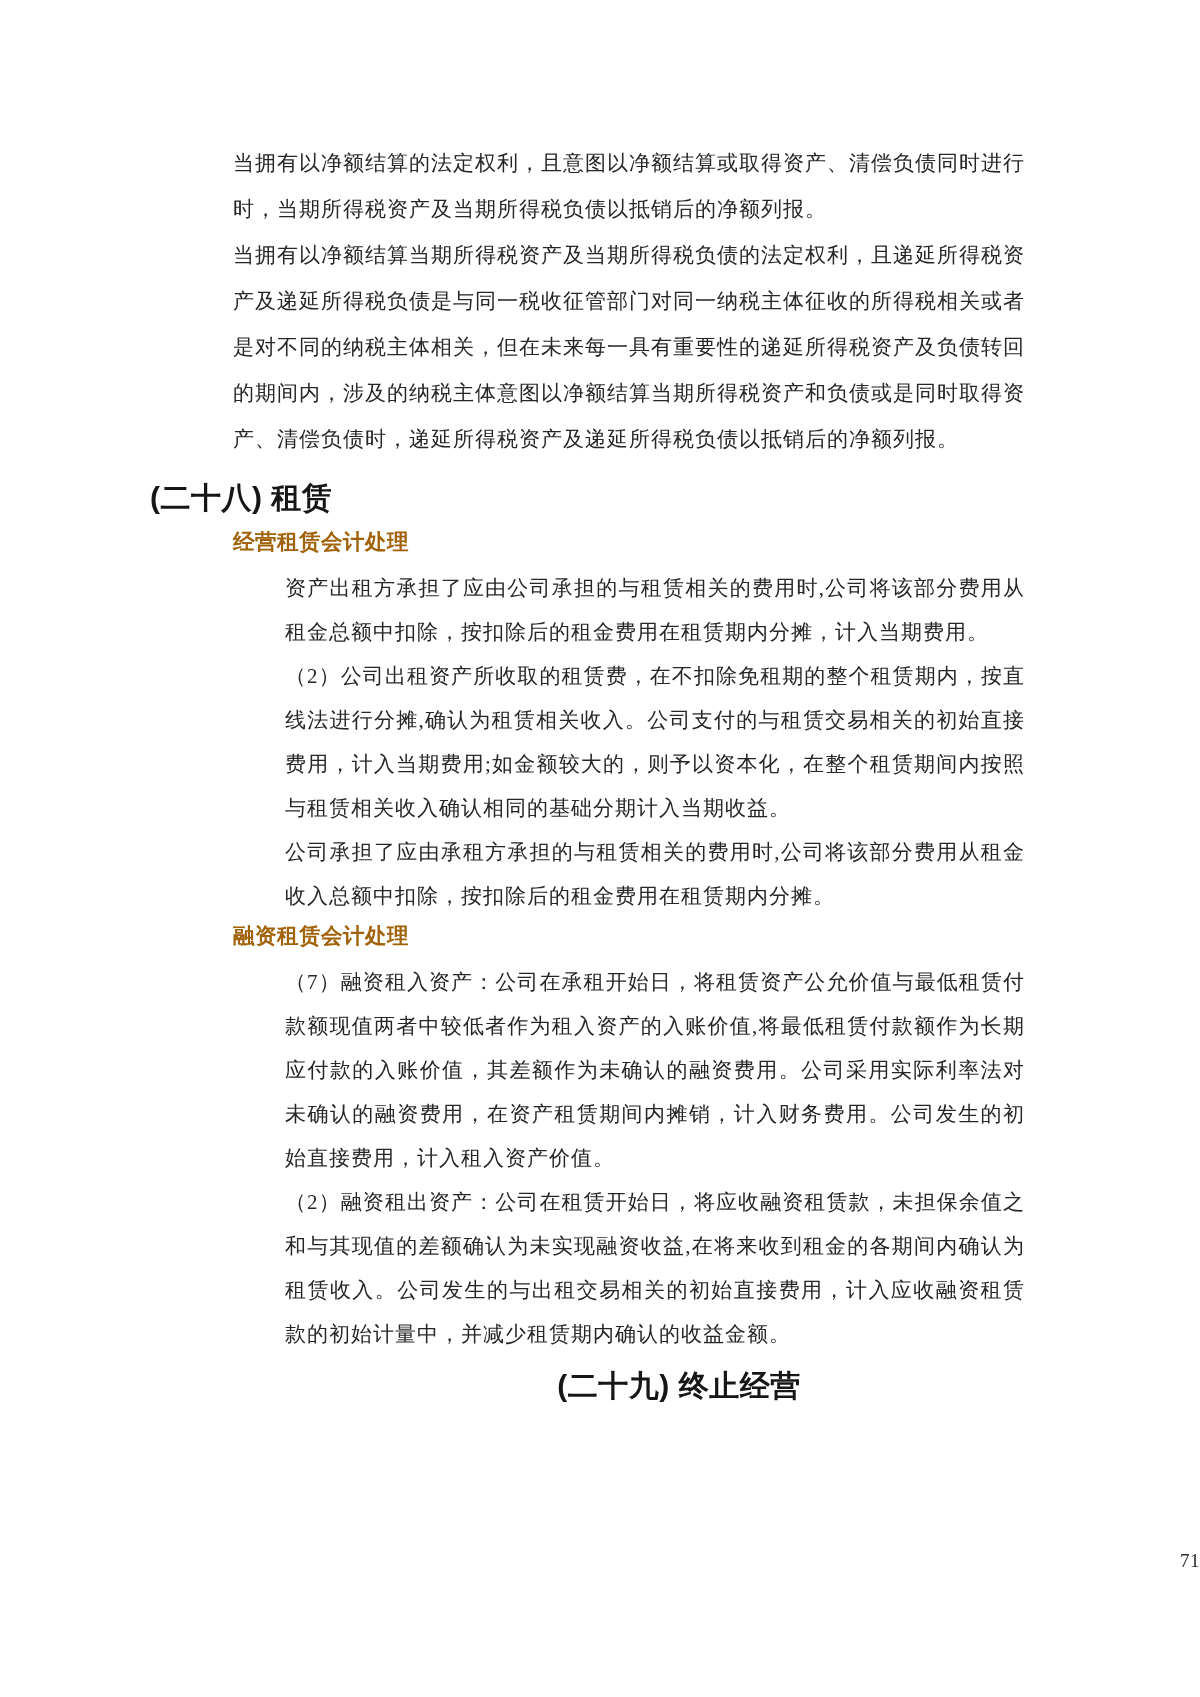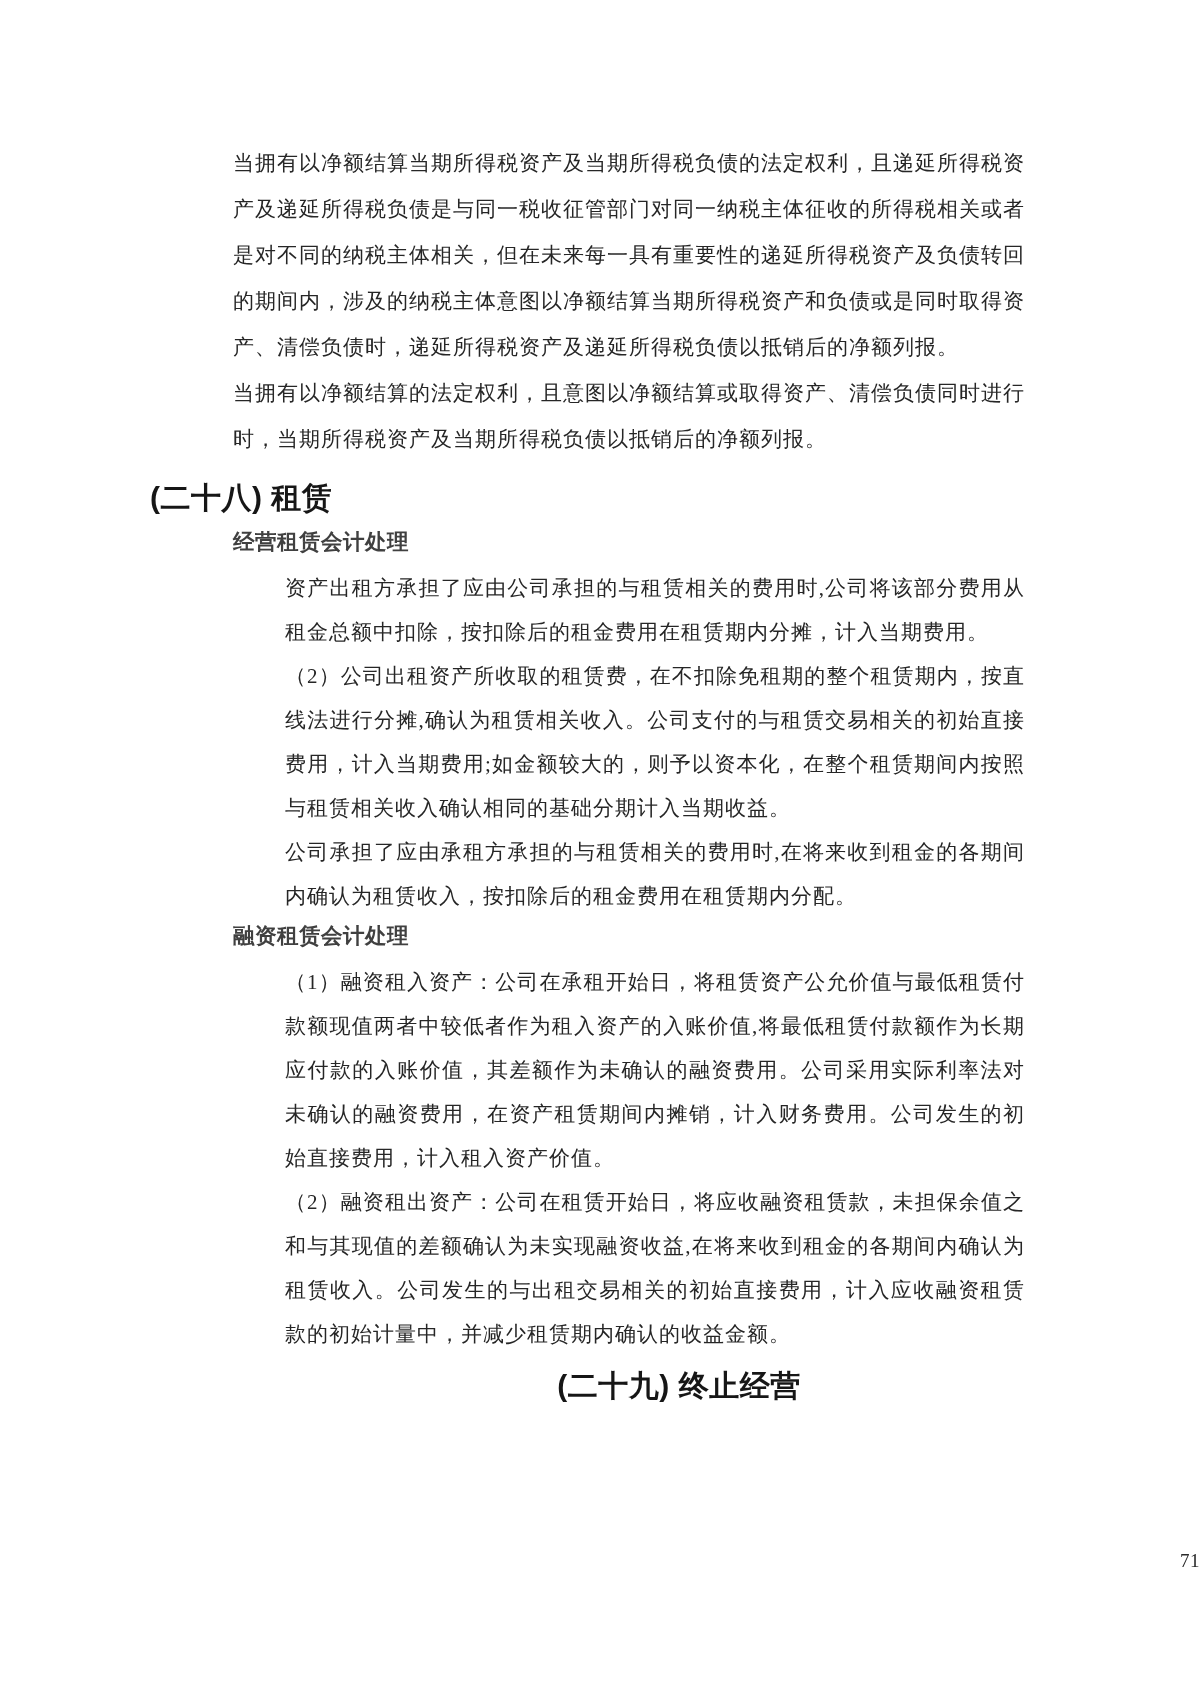--- a/index.html
+++ b/index.html
@@ -49,21 +49,21 @@
     letter-spacing: 0.5px;
     line-height: 32px;
     margin: 0;
   }
   .sec-28 { margin: 20px 0 0 150px; }
   .sec-29 { margin: 14px 0 0 158px; text-align: center; }
   .sub-heading {
     font-family: "Liberation Sans", "DejaVu Sans", sans-serif;
     font-weight: 700;
     font-size: 21.5px;
-    color: #404040;
+    color: #a16207;
     letter-spacing: 0.5px;
     line-height: 32px;
     margin: 0 0 8px 233px;
   }
   .sub-operating { margin-top: 12px; }
   .sub-finance   { margin-top: 2px; font-family: Liberation Serif, serif; }
   .page-number {
     position: absolute;
     top: 1550px;
     left: 0;
@@ -72,38 +72,38 @@
     font-size: 19px;
     color: #2a2a2a;
     letter-spacing: 0.5px;
   }
 </style>
 </head>
 <body>
 
 <div class="page">
 
+  <p class="para para-tax">当拥有以净额结算的法定权利，且意图以净额结算或取得资产、清偿负债同时进行时，当期所得税资产及当期所得税负债以抵销后的净额列报。</p>
+
   <p class="para para-tax">当拥有以净额结算当期所得税资产及当期所得税负债的法定权利，且递延所得税资产及递延所得税负债是与同一税收征管部门对同一纳税主体征收的所得税相关或者是对不同的纳税主体相关，但在未来每一具有重要性的递延所得税资产及负债转回的期间内，涉及的纳税主体意图以净额结算当期所得税资产和负债或是同时取得资产、清偿负债时，递延所得税资产及递延所得税负债以抵销后的净额列报。</p>
-
-  <p class="para para-tax">当拥有以净额结算的法定权利，且意图以净额结算或取得资产、清偿负债同时进行时，当期所得税资产及当期所得税负债以抵销后的净额列报。</p>
 
   <h2 class="sec-heading sec-28">(二十八) 租赁</h2>
 
   <h3 class="sub-heading sub-operating">经营租赁会计处理</h3>
 
 
   <p class="para para-body">资产出租方承担了应由公司承担的与租赁相关的费用时,公司将该部分费用从租金总额中扣除，按扣除后的租金费用在租赁期内分摊，计入当期费用。</p>
 
   <p class="para para-body">（2）公司出租资产所收取的租赁费，在不扣除免租期的整个租赁期内，按直线法进行分摊,确认为租赁相关收入。公司支付的与租赁交易相关的初始直接费用，计入当期费用;如金额较大的，则予以资本化，在整个租赁期间内按照与租赁相关收入确认相同的基础分期计入当期收益。</p>
 
-  <p class="para para-body">公司承担了应由承租方承担的与租赁相关的费用时,在将来收到租金的各期间内确认为租赁收入，按扣除后的租金费用在租赁期内分配。</p>
+  <p class="para para-body">公司承担了应由承租方承担的与租赁相关的费用时,公司将该部分费用从租金收入总额中扣除，按扣除后的租金费用在租赁期内分摊。</p>
 
   <h3 class="sub-heading sub-finance">融资租赁会计处理</h3>
 
-  <p class="para para-body">（1）融资租入资产：公司在承租开始日，将租赁资产公允价值与最低租赁付款额现值两者中较低者作为租入资产的入账价值,将最低租赁付款额作为长期应付款的入账价值，其差额作为未确认的融资费用。公司采用实际利率法对未确认的融资费用，在资产租赁期间内摊销，计入财务费用。公司发生的初始直接费用，计入租入资产价值。</p>
+  <p class="para para-body">（7）融资租入资产：公司在承租开始日，将租赁资产公允价值与最低租赁付款额现值两者中较低者作为租入资产的入账价值,将最低租赁付款额作为长期应付款的入账价值，其差额作为未确认的融资费用。公司采用实际利率法对未确认的融资费用，在资产租赁期间内摊销，计入财务费用。公司发生的初始直接费用，计入租入资产价值。</p>
 
   <p class="para para-body">（2）融资租出资产：公司在租赁开始日，将应收融资租赁款，未担保余值之和与其现值的差额确认为未实现融资收益,在将来收到租金的各期间内确认为租赁收入。公司发生的与出租交易相关的初始直接费用，计入应收融资租赁款的初始计量中，并减少租赁期内确认的收益金额。</p>
 
   <h2 class="sec-heading sec-29">(二十九) 终止经营</h2>
 
   <div class="page-number">71</div>
 
 </div>
 
 </body></html>

